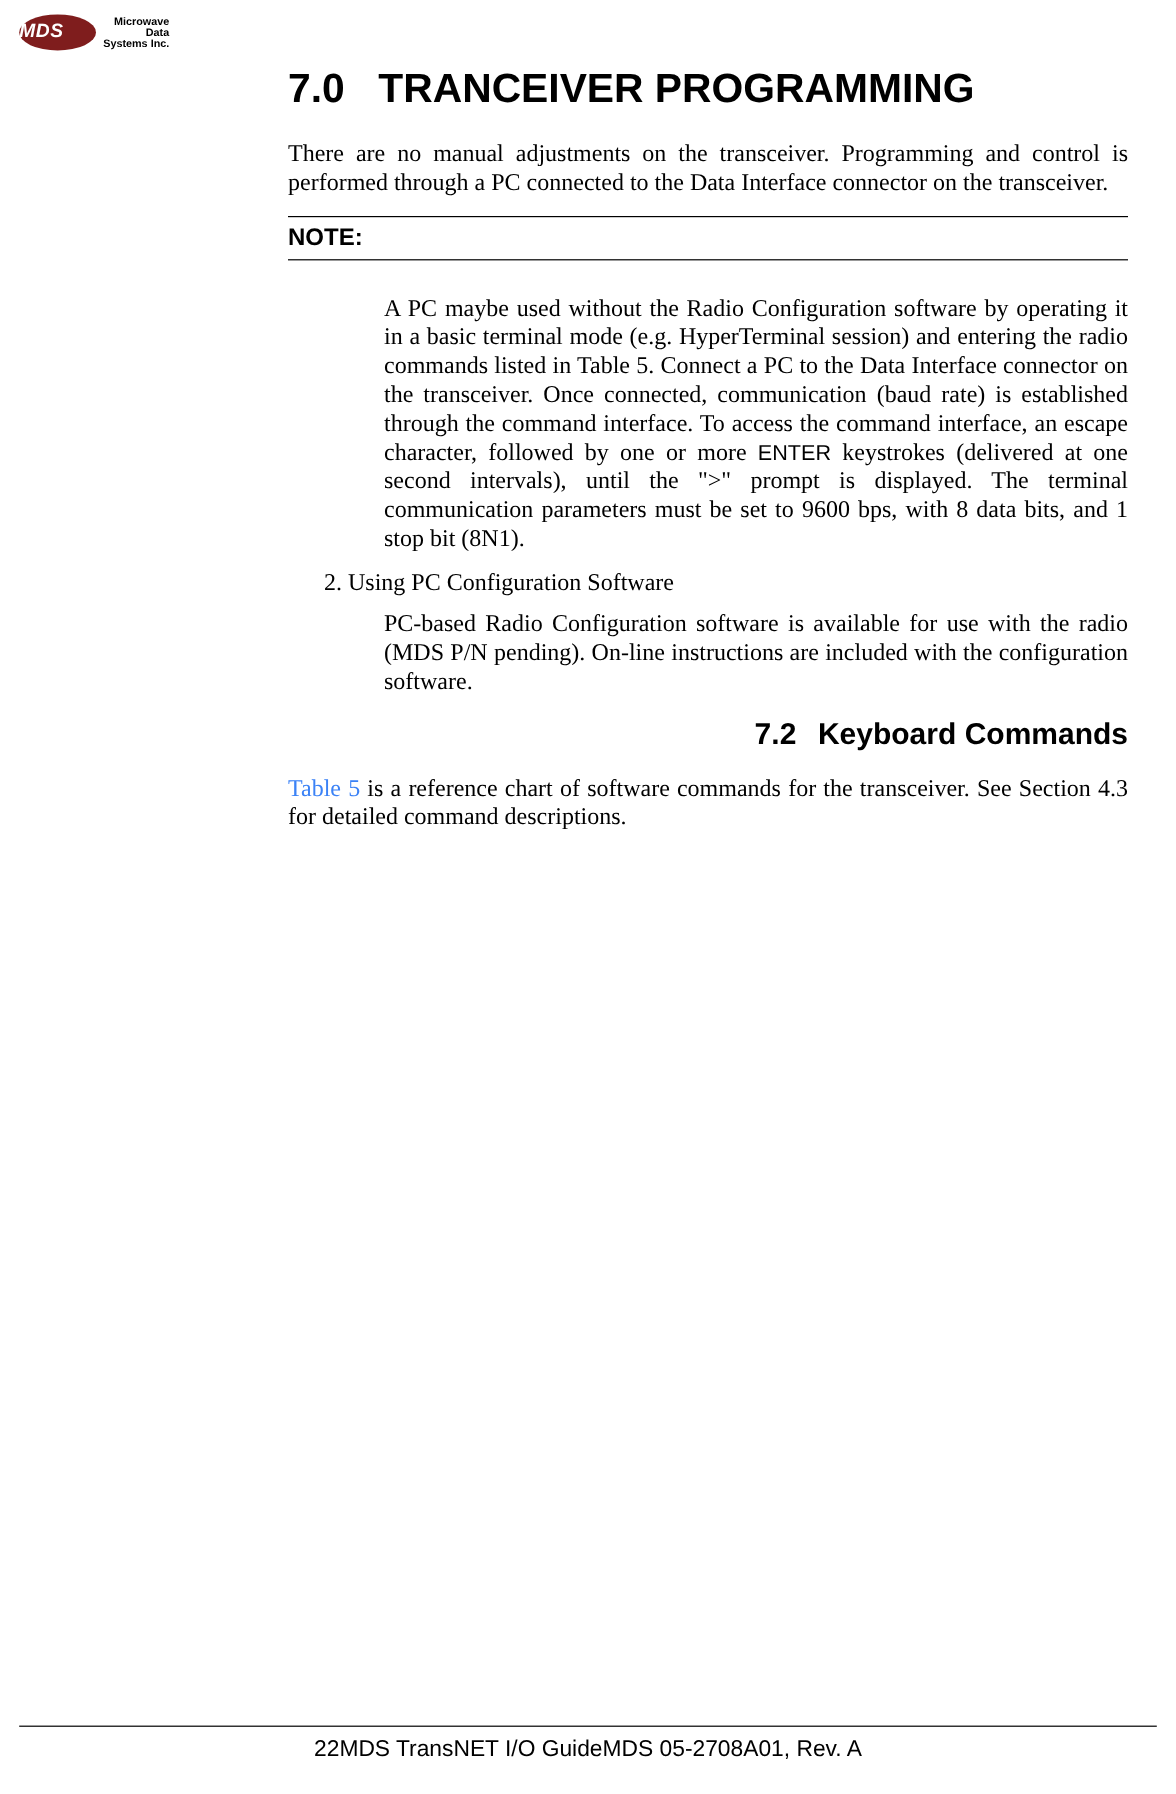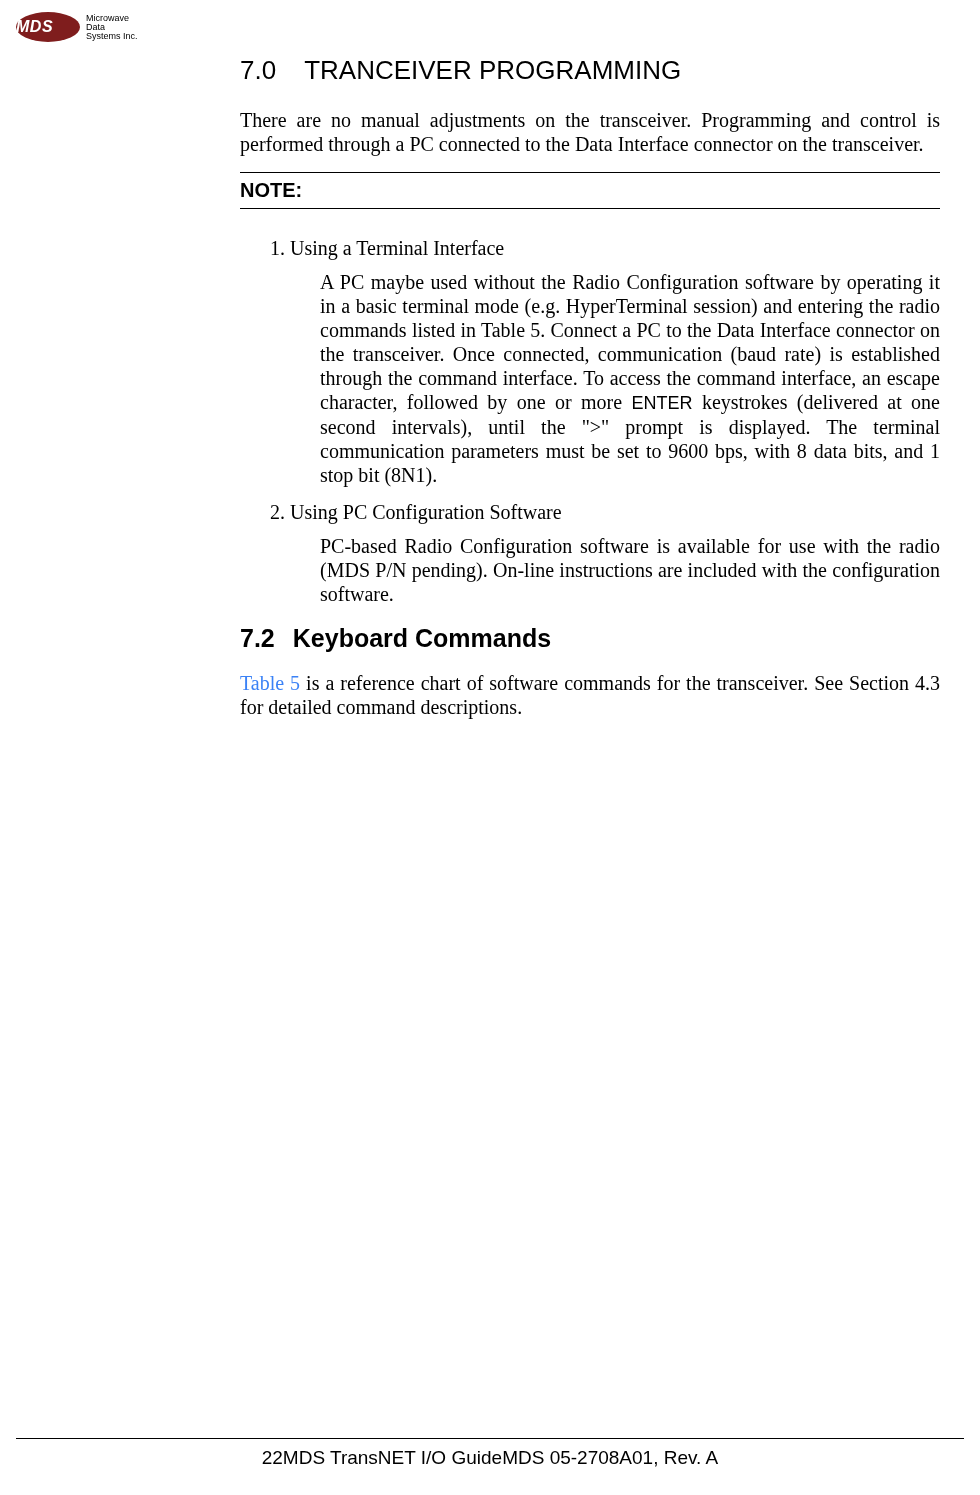--- a/index.html
+++ b/index.html
@@ -32,35 +32,35 @@
       color: white;
       font-family: Arial, sans-serif;
       font-weight: bold;
       font-style: italic;
       font-size: 16px;
       letter-spacing: 0.5px;
     }
     .logo-sub {
       font-family: Arial, sans-serif;
       font-size: 9px;
-      font-weight: normal;
+      font-weight: bold;
       line-height: 1.0;
       margin-left: 6px;
-      text-align: left;
+      text-align: right;
     }
     .content {
       position: absolute;
       left: 240px;
       top: 55px;
       width: 700px;
     }
     .h1 {
       font-family: Arial, Helvetica, sans-serif;
-      font-weight: normal;
-      font-size: 26px;
+      font-weight: bold;
+      font-size: 34px;
       margin-bottom: 22px;
     }
     .h1-num {
       display: inline-block;
       margin-right: 28px;
     }
     .para {
       font-size: 20px;
       line-height: 1.2;
       text-align: justify;
@@ -152,29 +152,28 @@
   <div class="h1">
     <span class="h1-num">7.0</span><span>TRANCEIVER PROGRAMMING</span>
   </div>
   <div class="para">There are no manual adjustments on the transceiver. Programming and control is performed through a PC connected to the Data Interface connector on the transceiver.</div>
 
   <div class="note-box">
     <div class="note-label">NOTE:</div>
   </div>
 
 
-  <div class="list-item-title">1. Using a Terminal Interface</div>
   <div class="list-item-body">
     <span>A PC maybe used without the Radio Configuration software by operating it in a basic terminal mode (e.g. HyperTerminal session) and entering the radio commands listed in Table 5. Connect a PC to the Data Interface connector on the transceiver. Once connected, communication (baud rate) is established through the command interface. To access the command interface, an escape character, followed by one or more </span><span class="enter-text">ENTER</span><span> keystrokes (delivered at one second intervals), until the "&gt;" prompt is displayed. The terminal communication parameters must be set to 9600 bps, with 8 data bits, and 1 stop bit (8N1).</span>
   </div>
 
   <div class="list-item-title">2. Using PC Configuration Software</div>
   <div class="list-item-body">PC-based Radio Configuration software is available for use with the radio (MDS P/N pending). On-line instructions are included with the configuration software.</div>
 
-  <div class="h2" style="margin-top:18px;">
+  <div class="h2" style="margin-top:18px;text-align:right;">
     <span class="h2-num">7.2</span><span>Keyboard Commands</span>
   </div>
   <div class="para">
     <span class="xref">Table 5</span><span> is a reference chart of software commands for the transceiver. See Section 4.3 for detailed command descriptions.</span>
   </div>
 </div>
 
 <div class="footer-rule"></div>
 <div class="footer">
   <span>22</span>

